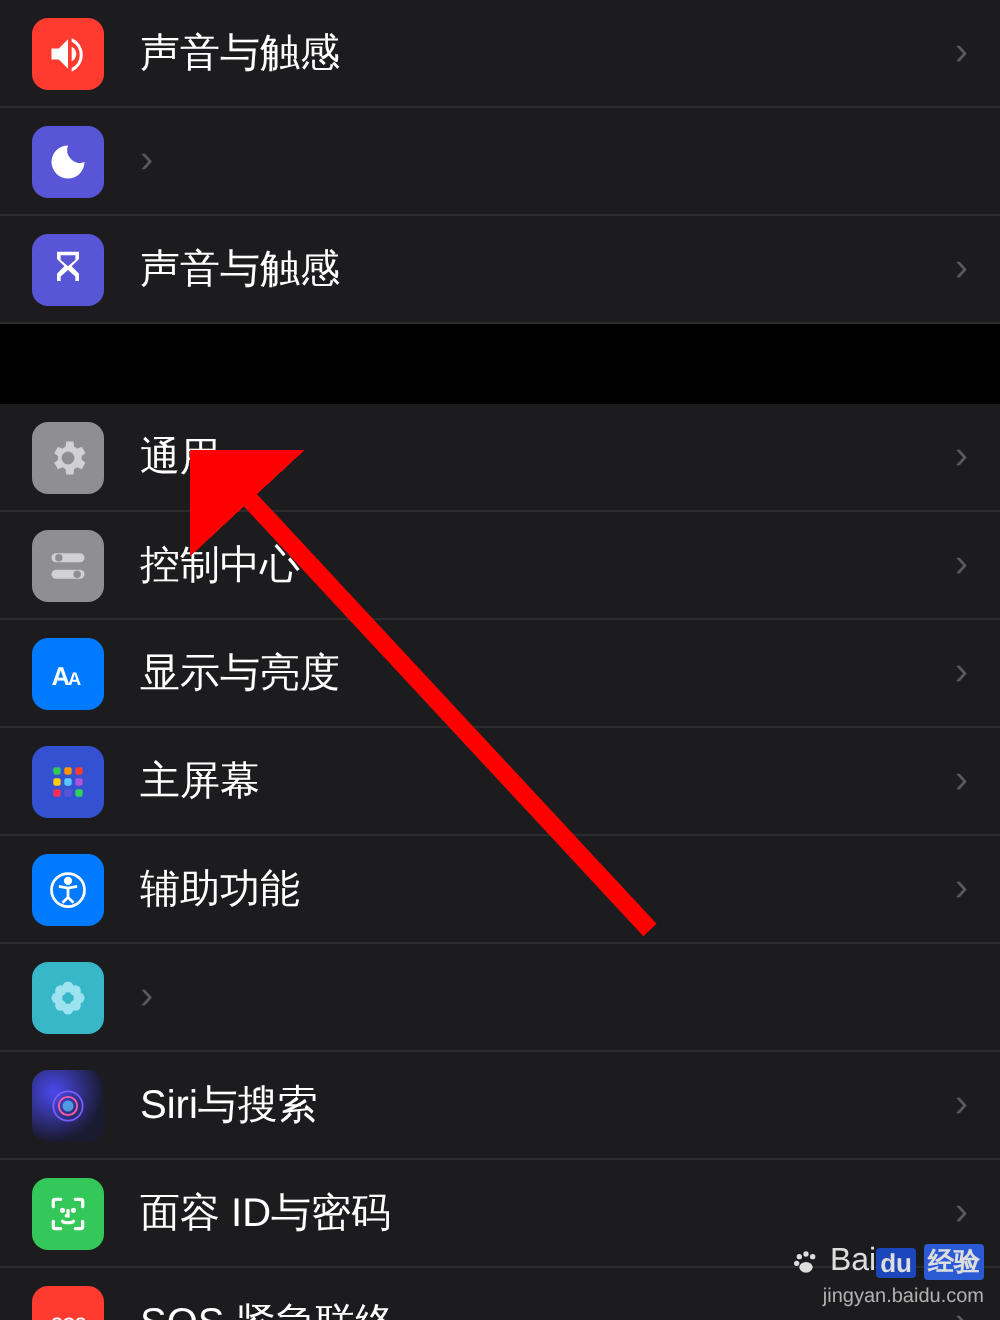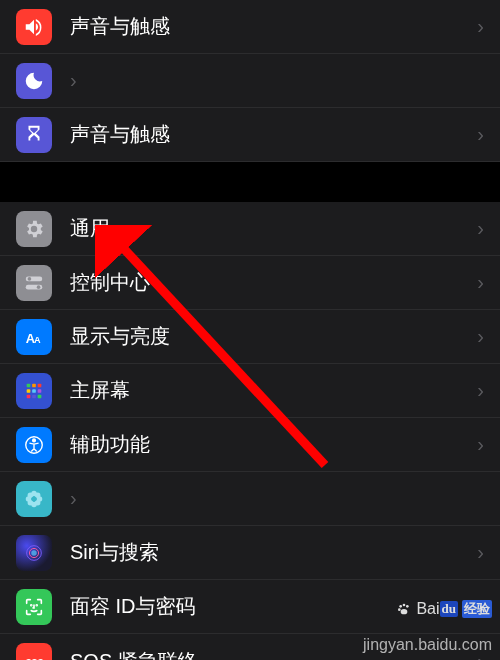--- a/index.html
+++ b/index.html
@@ -73,26 +73,26 @@
     color: #fff;
     display: flex;
     align-items: center;
     justify-content: flex-end;
     gap: 4px;
   }
   .wm-logo {
     display: inline-flex;
     align-items: center;
   }
-  .wm-red { background:#1d4ed8; color:#fff; padding:0 2px; border-radius:2px; font-size:13px;font-family:Liberation Serif, serif;}
+  .wm-red { background:#1d4ed8; color:#fff; padding:0 2px; border-radius:2px; font-size:13px;}
   .wm-blue { background:#2d66f5; color:#fff; padding:0 2px; border-radius:2px; font-size:13px; margin-left:4px;}
   .wm-sub {
-    font-size: 16px;
+    font-size: 10px;
     color: #ccc;
-    margin-top: 18px;
+    margin-top: 3px;
   }
   .paw {
     width: 16px; height: 16px;
   }
   
   .icon-box svg { width: 22px; height: 22px; }
   .siri-grad {
     background: radial-gradient(circle at 30% 30%, #4a4aef, #1a1a30 70%);
   }
 </style>

